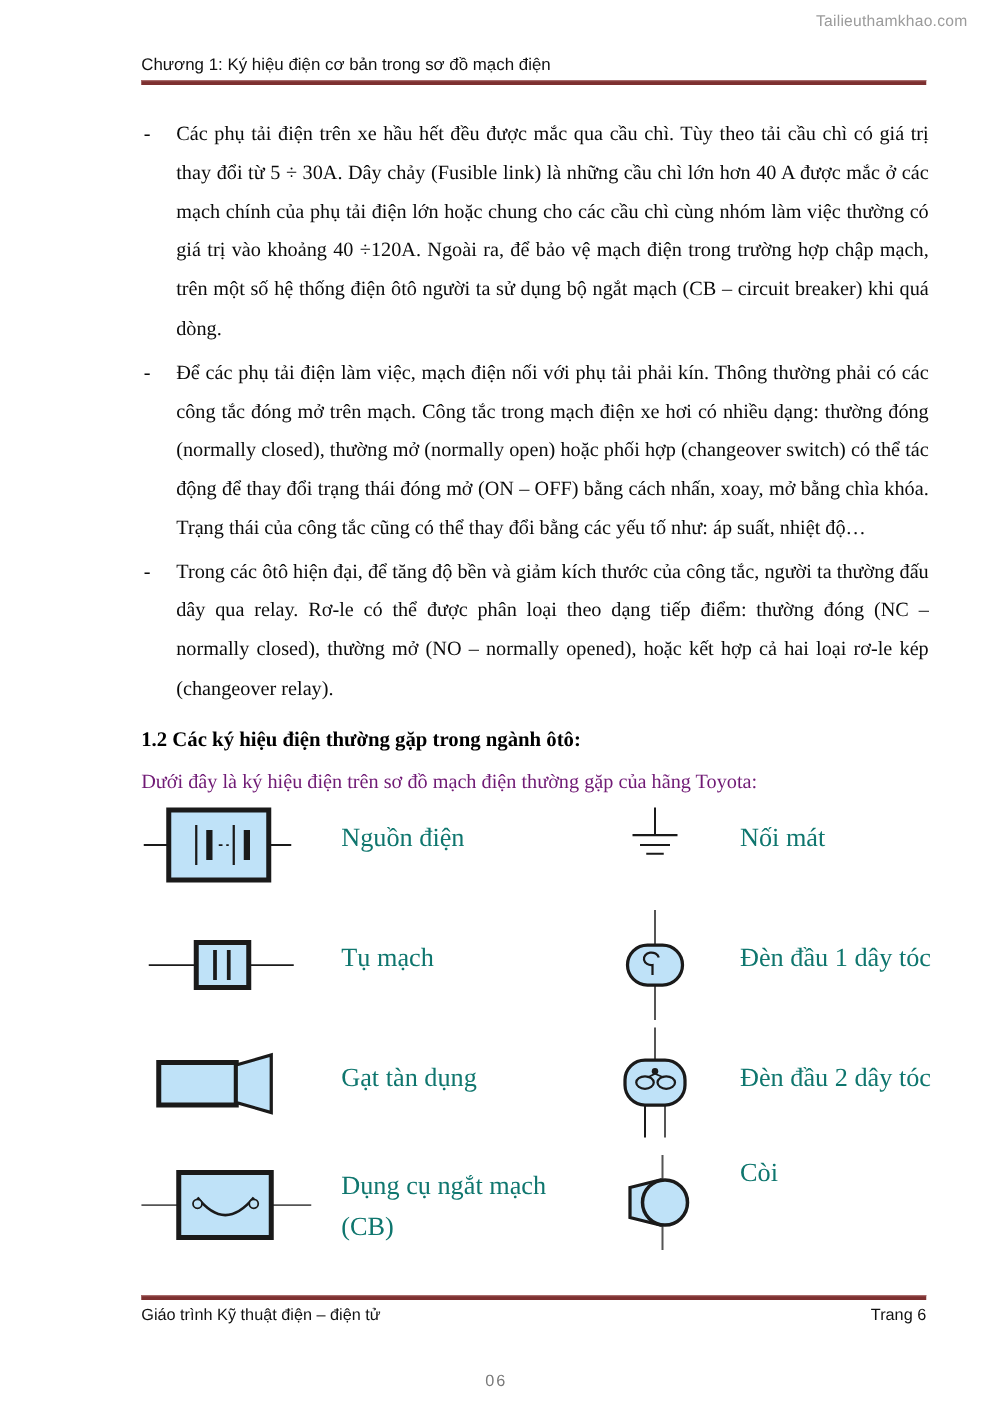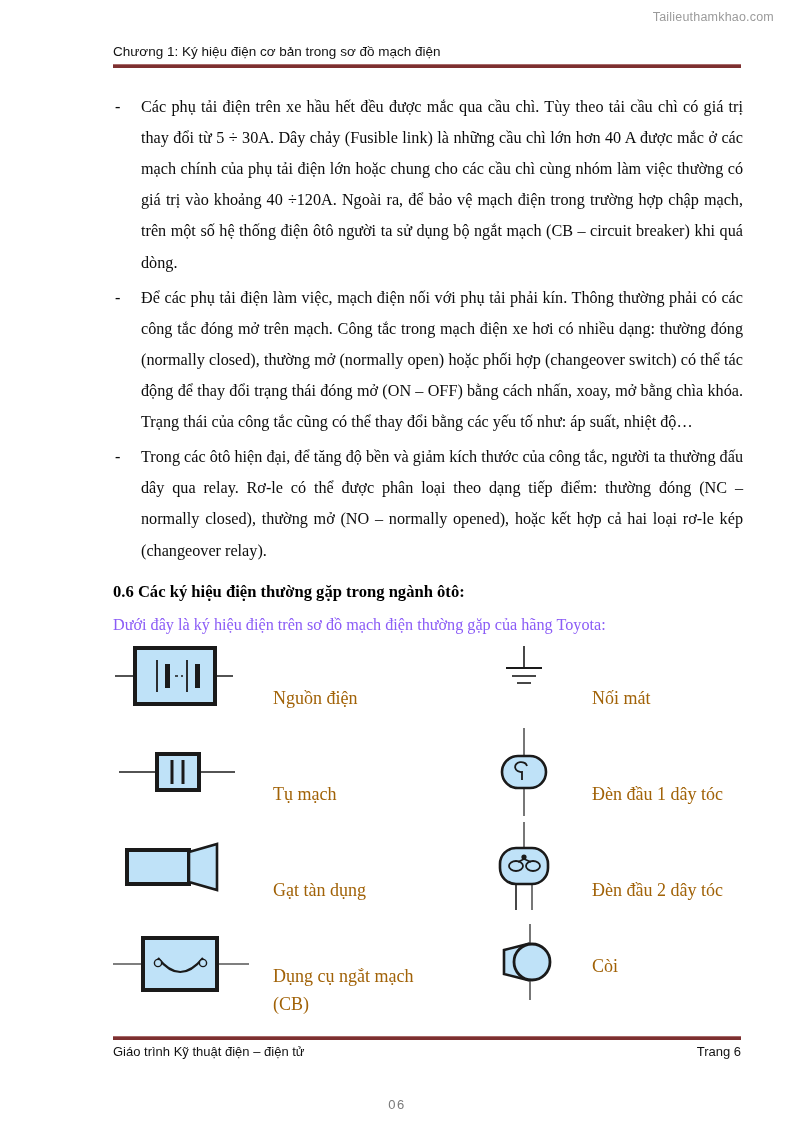--- a/index.html
+++ b/index.html
@@ -91,21 +91,21 @@
     margin-top: 12px;
     margin-bottom: 6px;
     font-size: 16.6px;
     font-weight: bold;
     line-height: 1.6;
     color: #000000;
   }
   .lead-line {
     font-size: 16.2px;
     line-height: 1.8;
-    color: #8b5cf6;
+    color: #701a75;
     margin-bottom: 4px;
   }
 
   
   .symbols {
     position: absolute;
     left: 113px;
     top: 628px;
     width: 640px;
   }
@@ -128,25 +128,24 @@
     width: 150px;
     height: 96px;
   }
   .sym-art.r {
     width: 110px;
   }
   .sym-label {
     position: absolute;
     left: 160px;
     top: 26px;
-    font-size: 18px;
+    font-size: 21px;
     line-height: 1.55;
-    color: #a16207;
+    color: #0f766e;
     white-space: nowrap;
-    margin-top: 31px;
   }
   .sym-cell.right .sym-label {
     left: 110px;
   }
   .sym-label.two-line {
     top: 16px;
     white-space: normal;
     width: 170px;
   }
 
@@ -206,21 +205,21 @@
       <li>
         <span class="dash">-</span>
         <span>Để các phụ tải điện làm việc, mạch điện nối với phụ tải phải kín. Thông thường  phải có các công tắc đóng mở trên mạch. Công tắc trong mạch điện xe hơi có nhiều dạng: thường đóng (normally closed), thường mở (normally open) hoặc phối hợp (changeover switch) có thể tác động để thay đổi trạng thái đóng mở (ON – OFF) bằng cách nhấn, xoay, mở bằng chìa khóa. Trạng thái của công tắc cũng có thể thay đổi bằng các yếu tố như: áp suất, nhiệt độ…</span>
       </li>
       <li>
         <span class="dash">-</span>
         <span>Trong các ôtô hiện đại, để tăng độ bền và giảm kích thước của công tắc, người ta thường đấu dây qua relay. Rơ-le có thể được phân loại theo dạng tiếp điểm: thường đóng (NC – normally closed), thường mở (NO – normally opened), hoặc kết hợp cả hai loại rơ-le kép (changeover relay).</span>
       </li>
     </ul>
 
-    <div class="section-heading">0.6 Các ký hiệu điện thường gặp trong ngành ôtô:</div>
+    <div class="section-heading">1.2 Các ký hiệu điện thường gặp trong ngành ôtô:</div>
     <div class="lead-line">Dưới đây là ký hiệu điện trên sơ đồ mạch điện thường gặp của hãng Toyota:</div>
 
   </div>
 
   <div class="symbols">
 
     <div class="sym-row">
 
       <div class="sym-cell left">
         <div class="sym-art">

